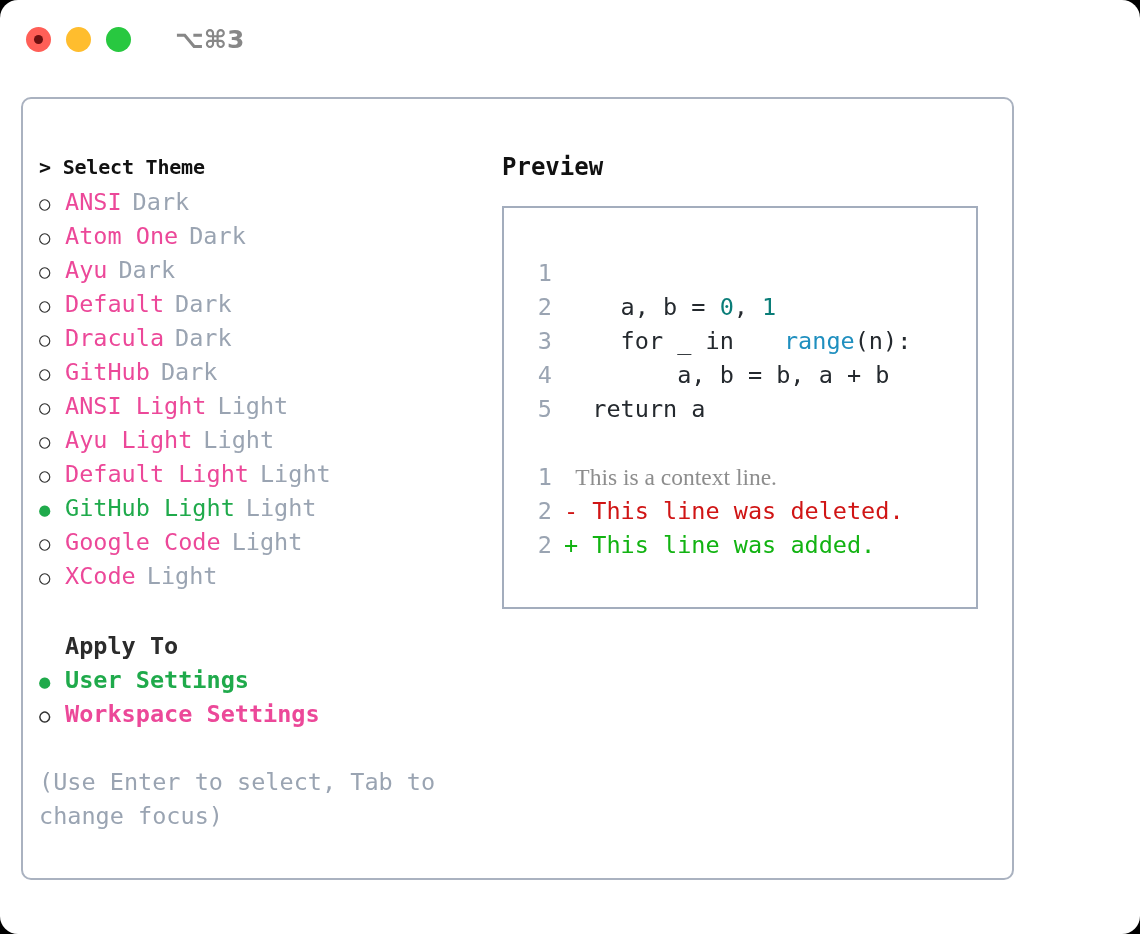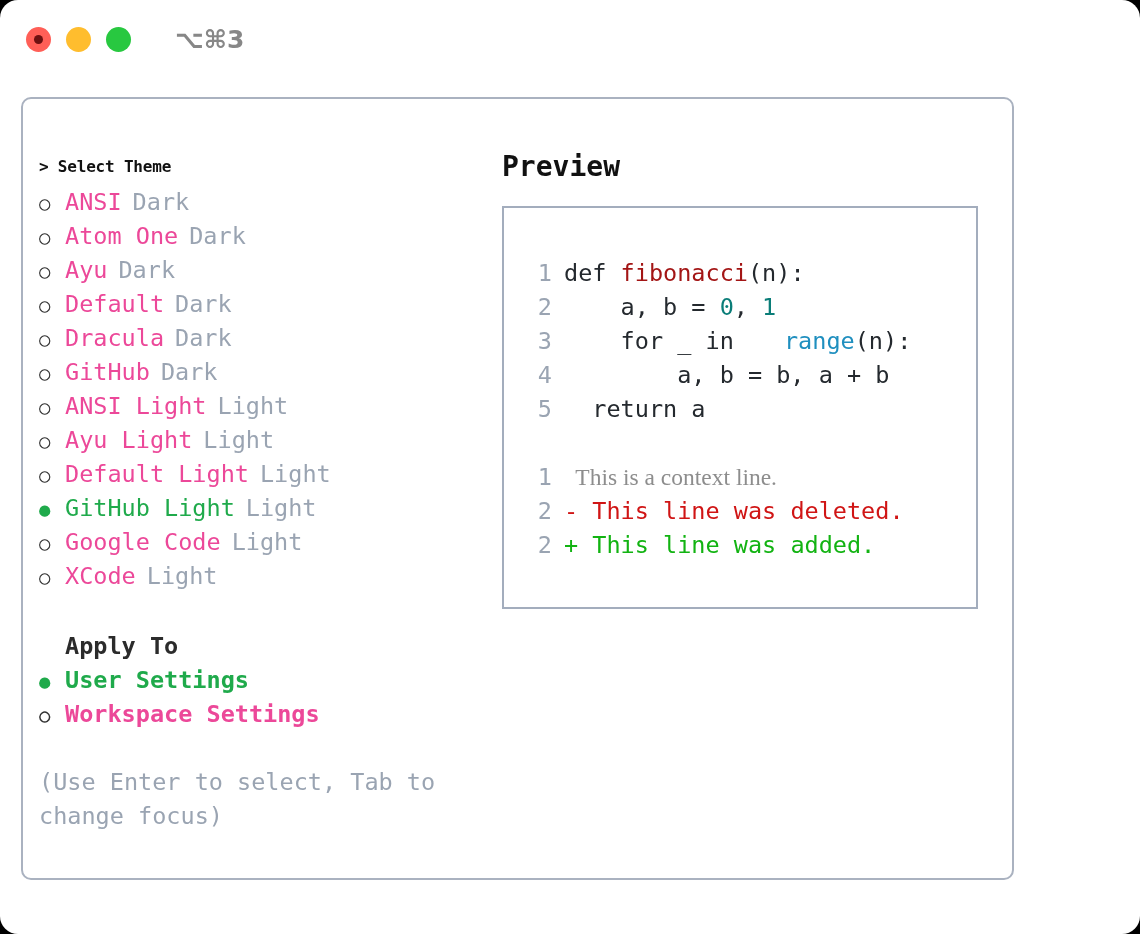--- a/index.html
+++ b/index.html
@@ -93,21 +93,21 @@
   .mono {
     font-family: "DejaVu Sans Mono", "Liberation Mono", monospace;
     font-size: 23.5px;
     line-height: 34px;
     white-space: pre;
   }
 
   #select-theme-header {
     font-weight: bold;
     color: #111111;
-    font-size: 16px;
+    font-size: 20px;
     line-height: 36px;
     letter-spacing: -0.2px;
   }
 
   .theme-row {
     display: flex;
     align-items: baseline;
     line-height: 34px;
     height: 34px;
     white-space: pre;
@@ -144,21 +144,21 @@
   
   #right-pane {
     position: absolute;
     left: 479px;
     top: 50px;
     width: 480px;
   }
   #preview-title {
     font-weight: bold;
     color: #111111;
-    font-size: 28px;
+    font-size: 24px;
     line-height: 36px;
   }
   #preview-box {
     margin-top: 21px;
     width: 476px;
     height: 403px;
     box-sizing: border-box;
     border: 2px solid #a3adbd;
     background: #ffffff;
   }
@@ -241,21 +241,21 @@
 
         <div id="hint" class="mono">(Use Enter to select, Tab to change focus)</div>
       </div>
 
       <div id="right-pane">
         <div id="preview-title" class="mono">Preview</div>
 
         <div id="preview-box">
           <div id="code-area">
             <div id="code-lines">
-                <div class="code-line"><span class="lineno">1</span><span style="white-space: pre;"><span></span><span class="tok-def">def </span><span class="tok-fn">fibonacci</span><span class="code-text">(n):</span></span></div>
+                <div class="code-line"><span class="lineno">1</span></div>
                 <div class="code-line"><span class="lineno">2</span><span style="white-space: pre;"><span>    </span><span class="code-text">a, b = </span><span class="tok-num">0</span><span class="code-text">, </span><span class="tok-num">1</span></span></div>
                 <div class="code-line"><span class="lineno">3</span><span style="white-space: pre;"><span>    </span><span class="code-text">for _ in </span><span class="tok-builtin">range</span><span class="code-text">(n):</span></span></div>
                 <div class="code-line"><span class="lineno">4</span><span style="white-space: pre;"><span>        </span><span class="code-text">a, b = b, a + b</span></span></div>
                 <div class="code-line"><span class="lineno">5</span><span style="white-space: pre;"><span>  </span><span class="code-text">return a</span></span></div>
               </div>
             <div class="blank-line"></div>
             <div id="diff-lines">
                 <div class="code-line"><span class="lineno">1</span><span class="diff-ctx" style="white-space: pre; font-family: Liberation Serif, serif;"><span> </span><span> This is a context line.</span></span></div>
                 <div class="code-line"><span class="lineno">2</span><span class="diff-del" style="white-space: pre;"><span>-</span><span> This line was deleted.</span></span></div>
                 <div class="code-line"><span class="lineno">2</span><span class="diff-add" style="white-space: pre;"><span>+</span><span> This line was added.</span></span></div>

